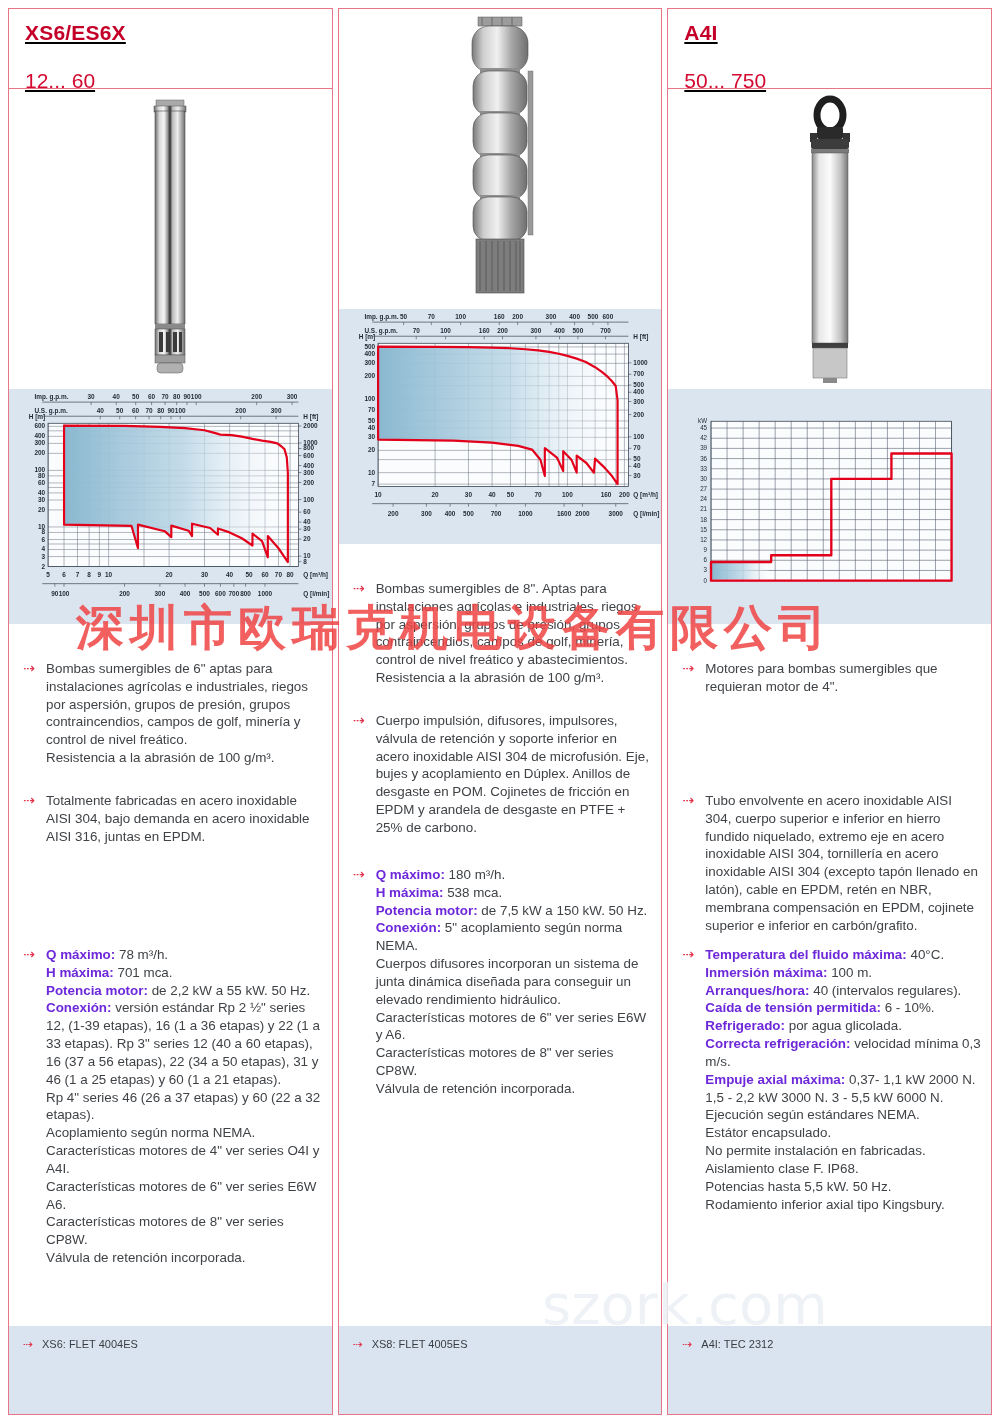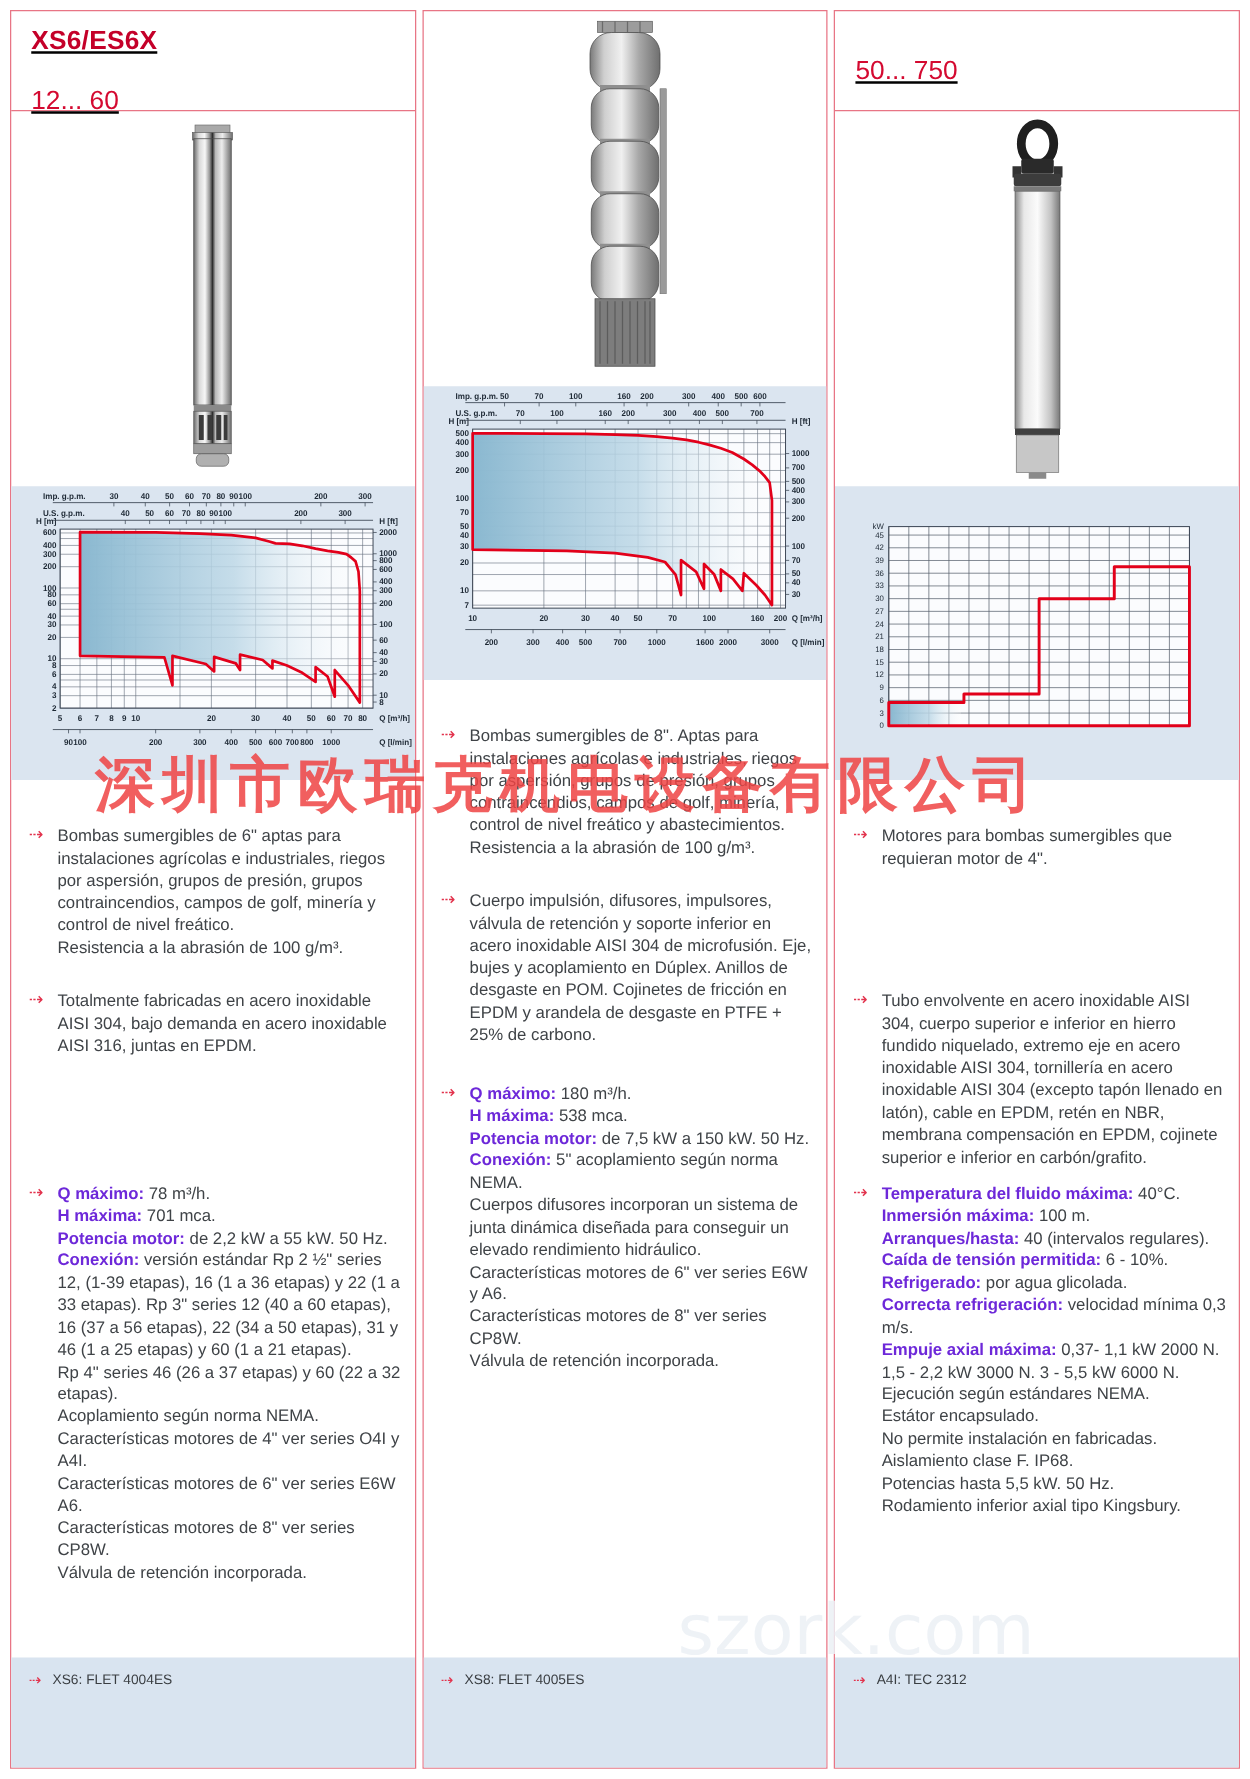--- a/index.html
+++ b/index.html
@@ -482,20 +482,21 @@
           </div>
       </div>
     </div>
     <div class="footerband">
       <div class="foot"><span class="arr">⇢</span><span>XS8: FLET 4005ES</span></div>
     </div>
   </div>
 
   <div class="col">
     <div class="hdr">
+      <div class="title">A4I</div>
       <div class="range">50... 750</div>
     </div>
     <div class="photo">
       <svg width="110" height="292" viewBox="0 0 110 292">
         <defs>
           <linearGradient id="pg3" x1="0" y1="0" x2="1" y2="0">
             <stop offset="0" stop-color="#8a8a8a"></stop>
               <stop offset="0.2" stop-color="#e8e8e8"></stop>
             <stop offset="0.5" stop-color="#fbfbfb"></stop>
               <stop offset="0.8" stop-color="#c2c2c2"></stop>
@@ -583,21 +584,21 @@
         <div class="para"><span class="arr">⇢</span><span>Motores para bombas sumergibles que requieran motor de 4".</span></div>
       </div>
       <div class="block b2">
         <div class="para"><span class="arr">⇢</span><span>Tubo envolvente en acero inoxidable AISI 304, cuerpo superior e inferior en hierro fundido niquelado, extremo eje en acero inoxidable AISI 304, tornillería en acero inoxidable AISI 304 (excepto tapón llenado en latón), cable en EPDM, retén en NBR, membrana compensación en EPDM, cojinete superior e inferior en carbón/grafito.</span></div>
       </div>
       <div class="block b3">
         <div class="speclist">
             <span class="arr">⇢</span>
             <div><b>Temperatura del fluido máxima: </b>40°C.</div>
             <div><b>Inmersión máxima: </b>100 m.</div>
-            <div><b>Arranques/hasta: </b>40 (intervalos regulares).</div>
+            <div><b>Arranques/hora: </b>40 (intervalos regulares).</div>
             <div><b>Caída de tensión permitida: </b>6 - 10%.</div>
             <div><b>Refrigerado: </b>por agua glicolada.</div>
             <div><b>Correcta refrigeración: </b>velocidad mínima 0,3 m/s.</div>
             <div><b>Empuje axial máxima: </b>0,37- 1,1 kW 2000 N.</div>
             <div>1,5 - 2,2 kW 3000 N. 3 - 5,5 kW 6000 N.</div>
             <div>Ejecución según estándares NEMA.</div>
             <div>Estátor encapsulado.</div>
             <div>No permite instalación en fabricadas.</div>
             <div>Aislamiento clase F. IP68.</div>
             <div>Potencias hasta 5,5 kW. 50 Hz.</div>

